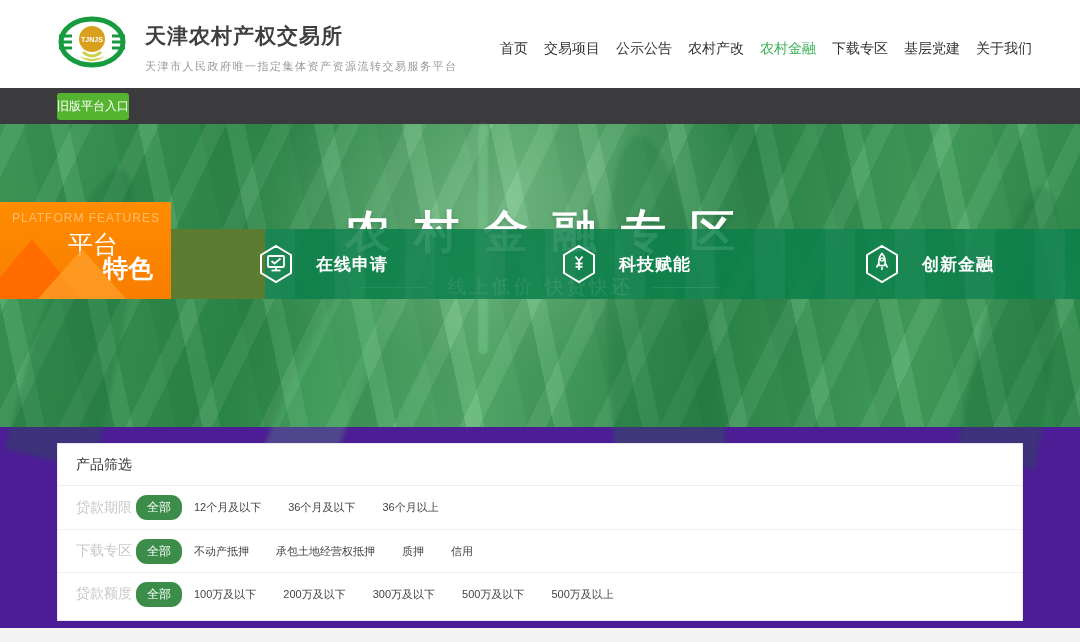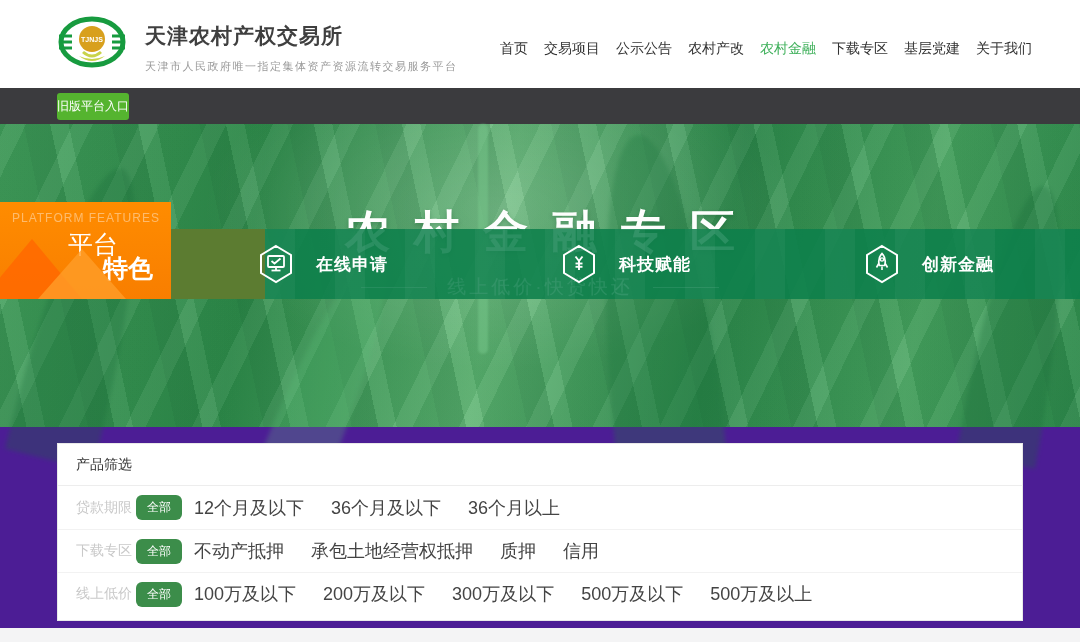--- a/index.html
+++ b/index.html
@@ -61,24 +61,24 @@
   .tab { flex:1; display:flex; align-items:center; justify-content:center; gap:21px; cursor:pointer; }
   .tab .ico { width:38px; height:40px; flex:0 0 auto; }
   .tab .lbl { color:#fff; font-size:17px; font-weight:bold; letter-spacing:1px; white-space:nowrap; }
 
   
   .card { position:absolute; left:57px; top:443px; width:966px; height:178px; background:#fff; border:1px solid #e9e9e9; }
   .card-title { padding:12px 18px 11px 18px; font-size:14px; color:#333; border-bottom:1px solid #ededed; }
   .frow { height:43px; display:flex; align-items:center; padding:0 18px; }
   .frow + .frow { border-top:1px solid #f2f2f2; }
   .frow .flabel { width:56px; font-size:14px; color:#c9c9c9; margin-right:4px; flex:0 0 auto; }
-  .frow .fall { background:#3c8d4a; color:#fff; font-size:12px; padding:4px 11px; border:none; border-radius:6px;
+  .frow .fall { background:#3c8d4a; color:#fff; font-size:12px; padding:4px 11px; border:none; border-radius:11px;
                 margin-right:12px; cursor:pointer; flex:0 0 auto; }
   .frow .fopts { display:flex; gap:27px; }
-  .frow .fopt { font-size:18px; color:#444; cursor:pointer; white-space:nowrap; }
+  .frow .fopt { font-size:11px; color:#444; cursor:pointer; white-space:nowrap; }
 
   .footer { position:absolute; left:0; bottom:0; width:1080px; height:14px; background:#f4f4f5; }
 </style>
 </head>
 <body>
 
 <div class="page">
 
   <div class="header">
     <svg class="logo" viewBox="0 0 70 64">
@@ -189,21 +189,21 @@
           <span class="flabel">下载专区</span>
           <button class="fall">全部</button>
           <span class="fopts">
             <span class="fopt">不动产抵押</span>
             <span class="fopt">承包土地经营权抵押</span>
             <span class="fopt">质押</span>
             <span class="fopt">信用</span>
           </span>
         </div>
         <div class="frow">
-          <span class="flabel">线上低价</span>
+          <span class="flabel">贷款额度</span>
           <button class="fall">全部</button>
           <span class="fopts">
             <span class="fopt">100万及以下</span>
             <span class="fopt">200万及以下</span>
             <span class="fopt">300万及以下</span>
             <span class="fopt">500万及以下</span>
             <span class="fopt">500万及以上</span>
           </span>
         </div>
       </div>

